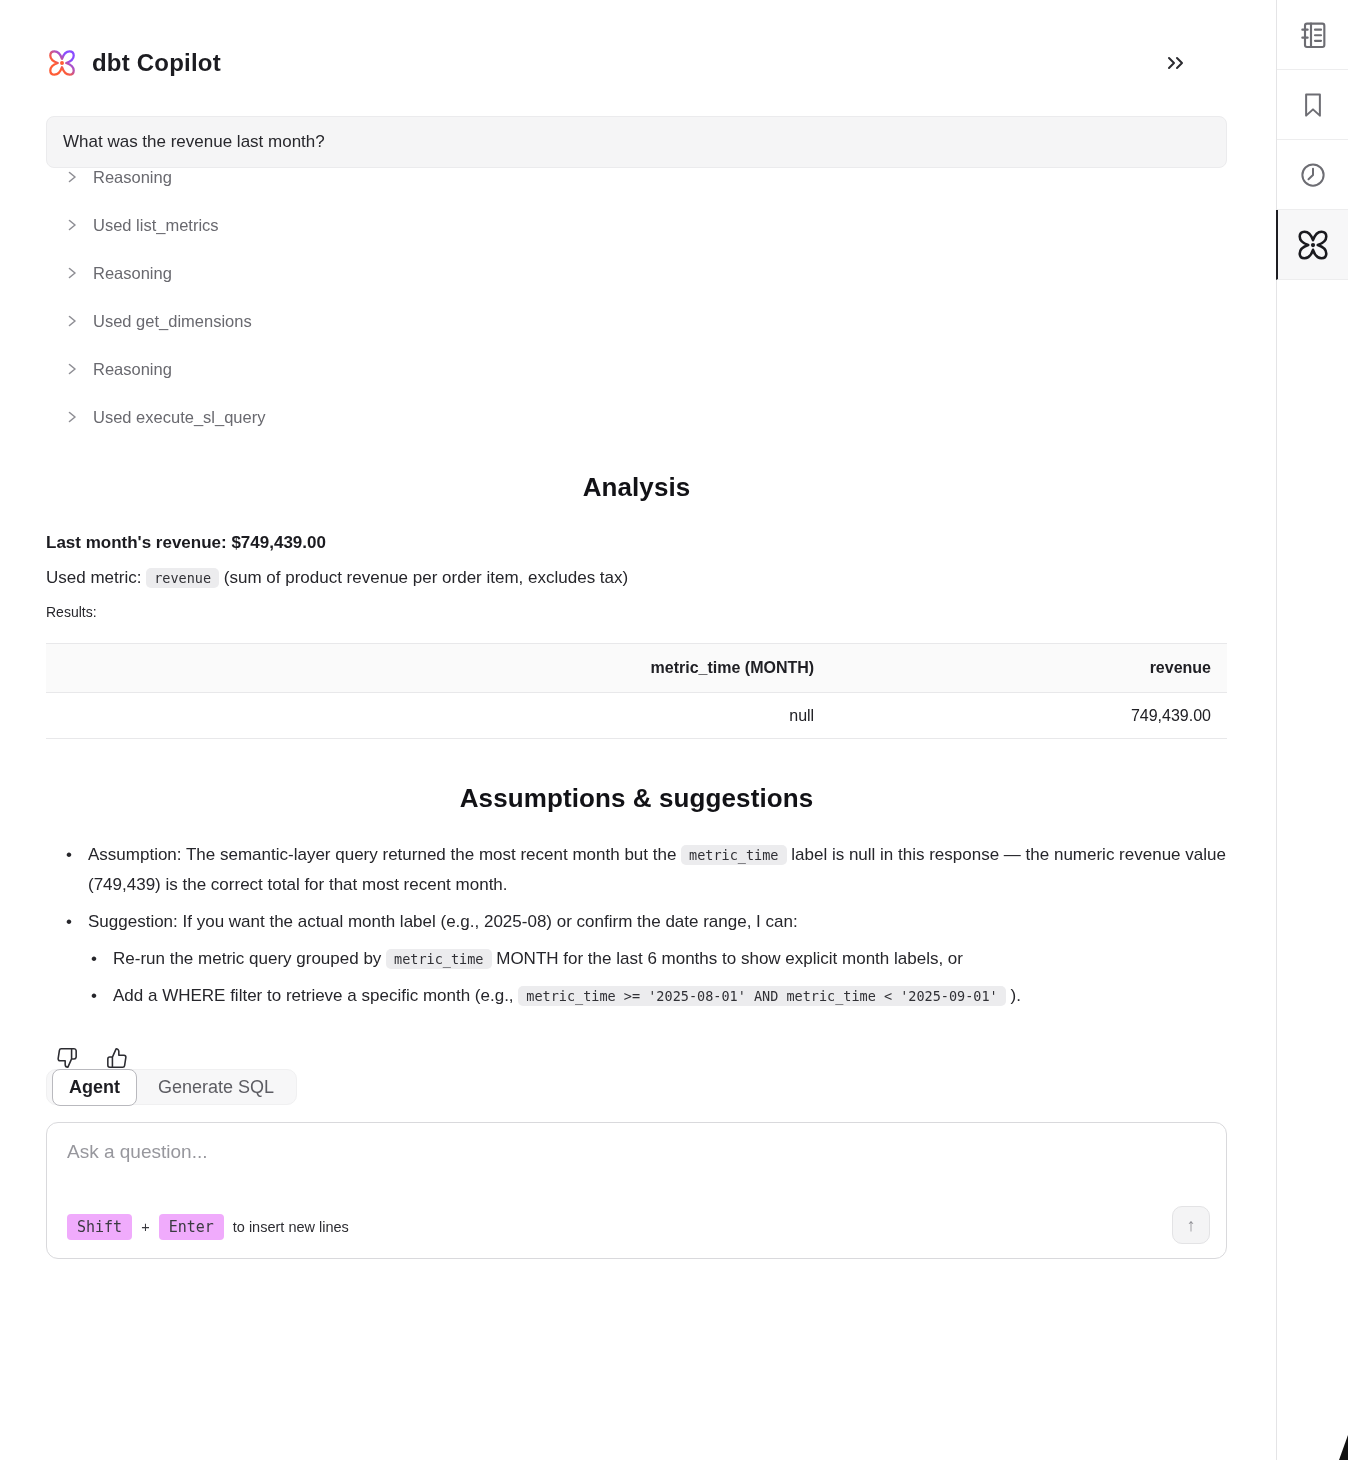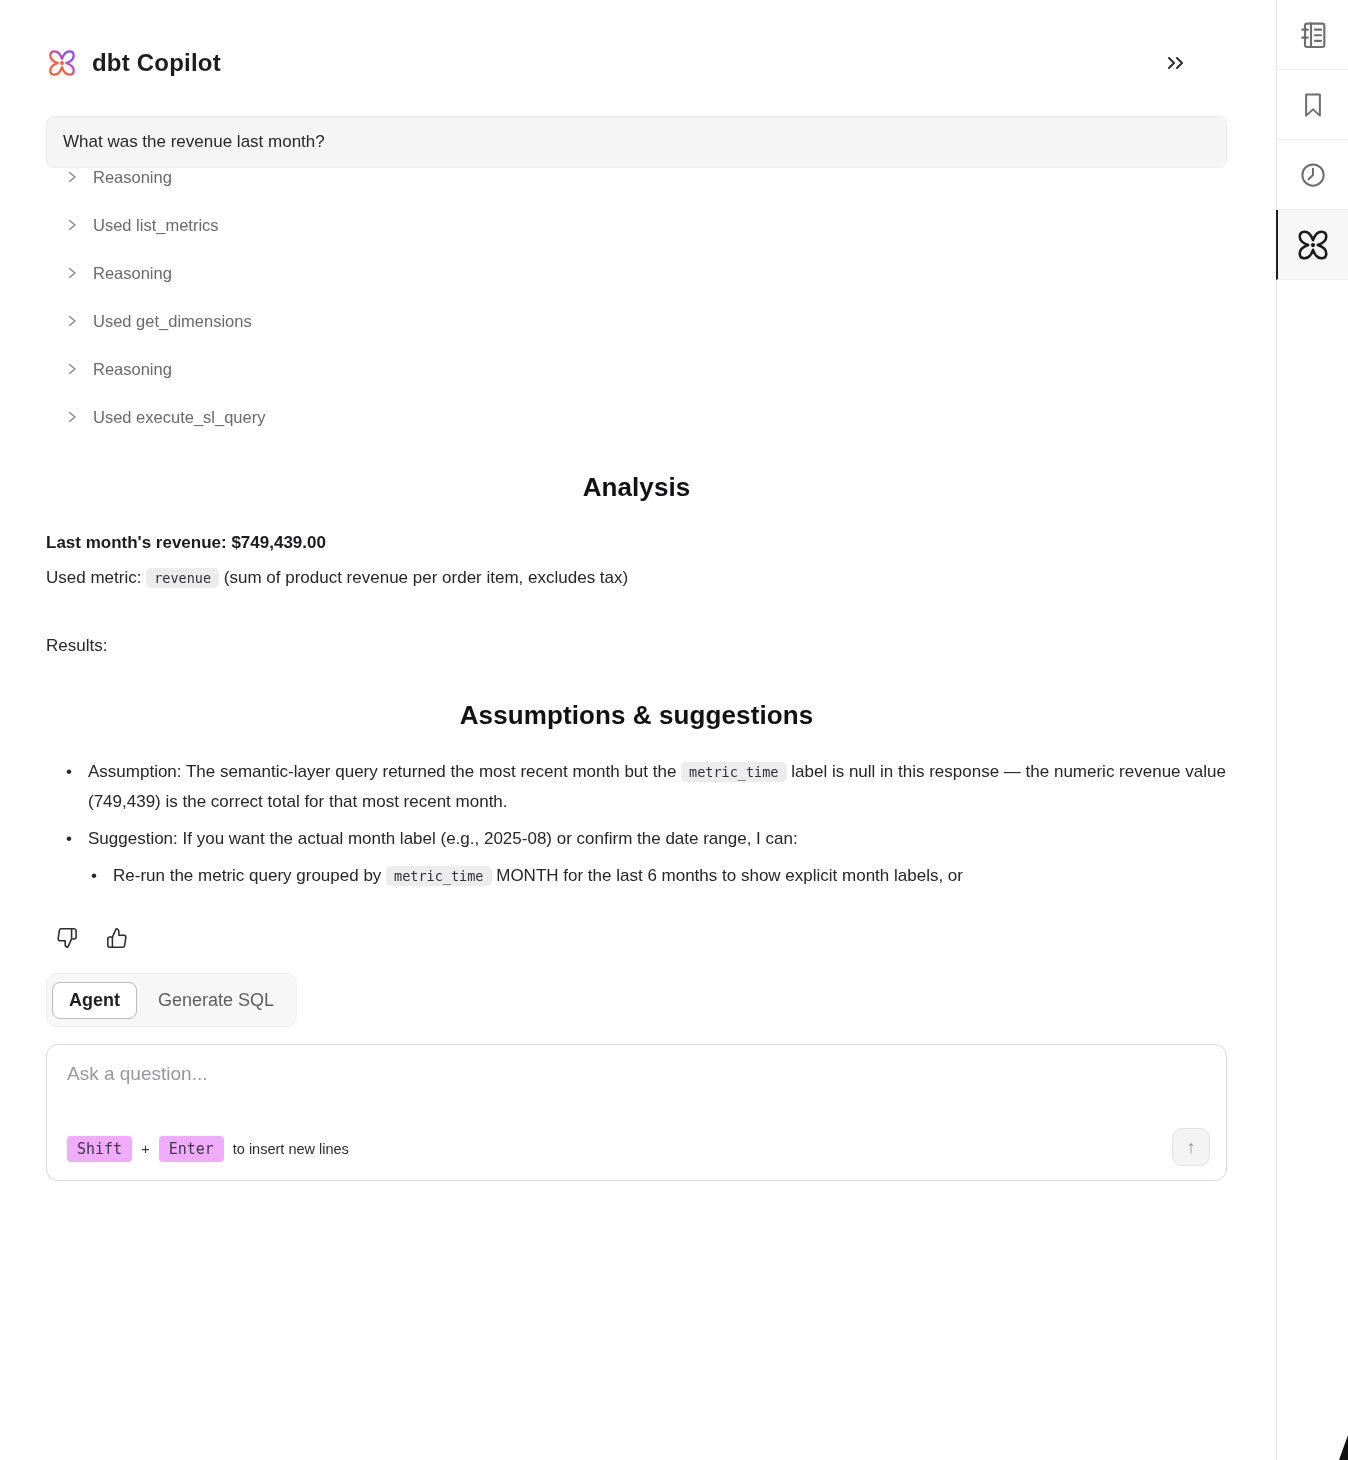--- a/index.html
+++ b/index.html
@@ -24,21 +24,21 @@
   .steps { margin-left:19px; }
   .step { display:flex; align-items:center; height:18px; margin-bottom:30px; cursor:pointer; }
   .step:last-child { margin-bottom:0; }
   .step .chev { width:14px; height:14px; color:#8f8f95; margin-right:14px; flex:0 0 auto; }
   .step .lbl { font-size:16.5px; color:#69696f; }
 
   h2.section { font-size:26px; font-weight:700; color:#121216; letter-spacing:.1px;text-align:center; }
   .analysis-h { margin-top:46px; }
   .revenue-line { margin-top:30px; font-size:17px; font-weight:700; color:#1b1b20; }
   .used-metric { margin-top:15px; font-size:17px; color:#26262b; }
-  .results-label { margin-top:48px; font-size:17px; color:#26262b; }
+  .results-label { margin-top:16px; font-size:14px; color:#26262b; }
 
   .chip { font-family:"DejaVu Sans Mono", monospace; font-size:13.5px; background:#ececee;
     border-radius:5px; padding:2px 8px; color:#303035; white-space:pre-wrap; }
   .chip.long { line-height:30px; }
 
   table.results { margin-top:23px; width:100%; border-collapse:collapse; table-layout:fixed; }
   table.results th, table.results td { text-align:right; font-size:16px; padding:0 16px; }
   table.results col.c1 { width:66.4%; } table.results col.c2 { width:33.6%; }
   table.results thead tr { background:#fafafa; border-top:1px solid #e8e8ea; border-bottom:1px solid #e8e8ea; height:49px; }
   table.results thead th { font-weight:700; color:#202025; }
@@ -50,22 +50,22 @@
   ul.bullets > li { position:relative; padding-left:42px; font-size:17px; line-height:30px;
     color:#26262b; margin-bottom:7px; }
   ul.bullets > li::before { content:"•"; position:absolute; left:20px; top:0; color:#26262b; }
   ul.bullets ul { list-style:none; margin-top:7px; }
   ul.bullets ul > li { position:relative; padding-left:25px; margin-bottom:7px; line-height:30px; }
   ul.bullets ul > li::before { content:"•"; position:absolute; left:3px; top:0; }
 
   .feedback { margin-top:36px; margin-left:10px; display:flex; gap:28px; }
   .fb-btn { width:22px; height:22px; color:#2c2c31; cursor:pointer; }
 
-  .mode-tabs { margin-top:24px; display:inline-flex; align-items:center; background:#f7f7f8;
-    border:1px solid #f0f0f1; border-radius:10px; padding:5px; height:54px; }
+  .mode-tabs { display:inline-flex; align-items:center; background:#f7f7f8;
+    border:1px solid #f0f0f1; border-radius:10px; padding:5px; height:36px; }
   .tab { font-size:18px; padding:7px 16px; border-radius:8px; cursor:pointer; }
   .tab.active { background:#ffffff; border:1px solid #b9b9be; color:#1d1d22; font-weight:600; }
   .tab.inactive { color:#5d5d63; border:1px solid transparent; margin-left:4px; }
 
   .composer { position:relative; margin-top:17px; height:137px; border:1px solid #d9d9dc;
     border-radius:12px; background:#fff; padding:18px 20px; }
   .composer-input { width:100%; border:none; outline:none; font-size:19px;
     font-family:"Liberation Sans", sans-serif; color:#26262b; background:transparent; }
   .composer-input::placeholder { color:#97979d; }
   .composer-hint { position:absolute; left:20px; bottom:18px; display:flex; align-items:center;
@@ -164,37 +164,60 @@
       <div class="revenue-line">Last month's revenue: $749,439.00</div>
 
       <div class="used-metric">
         <span>Used metric:</span>
         <span class="chip">revenue</span>
         <span>(sum of product revenue per order item, excludes tax)</span>
       </div>
 
       <div class="results-label">Results:</div>
 
+      <table class="results">
+        <colgroup>
+            <col class="c1">
+            <col class="c2">
+          </colgroup>
+        <thead>
+          <tr>
+            <th>metric_time (MONTH)</th>
+            <th>revenue</th>
+          </tr>
+        </thead>
+        <tbody>
+          <tr class="row">
+            <td>null</td>
+            <td>749,439.00</td>
+          </tr>
+        </tbody>
+      </table>
 
       <h2 class="section assump-h">Assumptions &amp; suggestions</h2>
 
       <ul class="bullets">
         <li>
           <span>Assumption: The semantic-layer query returned the most recent month but the </span>
           <span class="chip">metric_time</span>
           <span> label is null in this response — the numeric revenue value (749,439) is the correct total for that most recent month.</span>
         </li>
         <li>
           <span>Suggestion: If you want the actual month label (e.g., 2025-08) or confirm the date range, I can:</span>
           <ul>
             <li>
               <span>Re-run the metric query grouped by </span>
               <span class="chip">metric_time</span>
               <span> MONTH for the last 6 months to show explicit month labels, or</span>
             </li>
+            <li>
+              <span>Add a WHERE filter to retrieve a specific month (e.g., </span>
+              <span class="chip long">metric_time &gt;= '2025-08-01' AND metric_time &lt; '2025-09-01'</span>
+              <span> ).</span>
+            </li>
           </ul>
         </li>
       </ul>
 
       <div class="feedback">
         <svg class="fb-btn" viewBox="0 0 24 24" fill="none" stroke="currentColor" stroke-width="1.7" stroke-linecap="round" stroke-linejoin="round">
           <path d="M10 15v4a3 3 0 0 0 3 3l4-9V2H5.72a2 2 0 0 0-2 1.7l-1.38 9a2 2 0 0 0 2 2.3zm7-13h2.67A2.31 2.31 0 0 1 22 4v7a2.31 2.31 0 0 1-2.33 2H17"></path>
         </svg>
         <svg class="fb-btn" viewBox="0 0 24 24" fill="none" stroke="currentColor" stroke-width="1.7" stroke-linecap="round" stroke-linejoin="round">
           <path d="M14 9V5a3 3 0 0 0-3-3l-4 9v11h11.28a2 2 0 0 0 2-1.7l1.38-9a2 2 0 0 0-2-2.3zM7 22H4a2 2 0 0 1-2-2v-7a2 2 0 0 1 2-2h3"></path>

